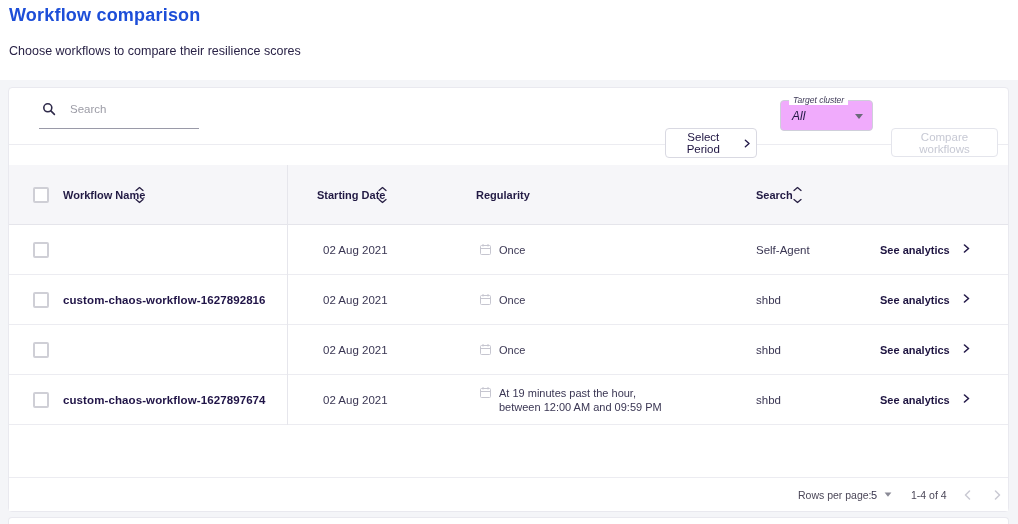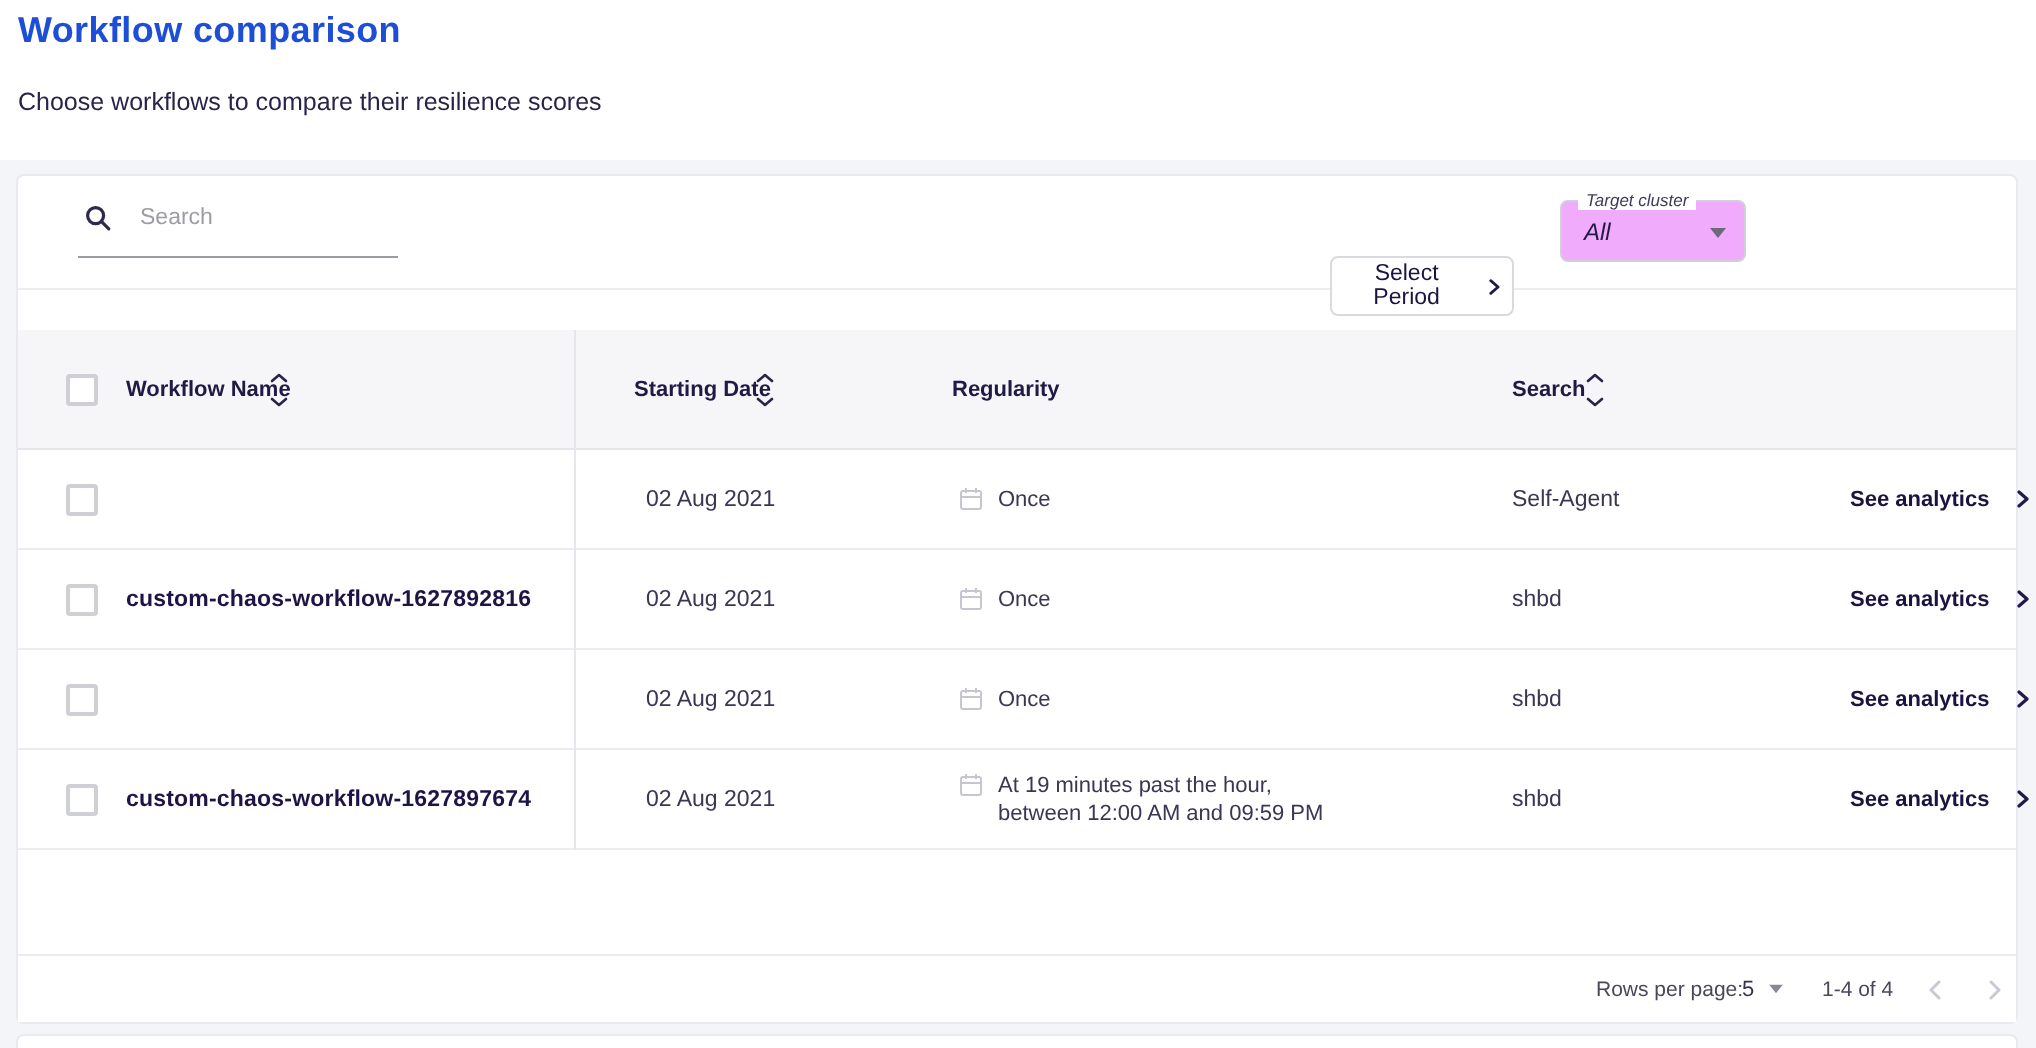--- a/index.html
+++ b/index.html
@@ -74,21 +74,21 @@
 
   .trow{
     position:absolute;left:0;width:100%;height:50px;background:#fff;
     border-bottom:1px solid #ececf1;box-sizing:border-box;
   }
   .cell{position:absolute;top:50%;transform:translateY(-50%);font-size:11.5px;color:#3a3653;white-space:nowrap}
   .cell-name{font-weight:700;color:#201447;letter-spacing:.1px}
   .reg{position:absolute;left:470px;top:50%;transform:translateY(-50%);display:flex;align-items:flex-start;gap:7px}
   .reg-lines{font-size:11px;color:#3a3653;line-height:14px}
   .reg-lines span{display:block;white-space:nowrap}
-  .action{position:absolute;left:916px;top:50%;transform:translateY(-50%);display:flex;align-items:center;gap:13px;cursor:pointer}
+  .action{position:absolute;left:871px;top:50%;transform:translateY(-50%);display:flex;align-items:flex-start;gap:13px;cursor:pointer}
   .action-label{font-size:11px;font-weight:700;color:#1d1340;white-space:nowrap}
 
   
   .pagination{
     position:absolute;left:0;bottom:0;width:100%;height:34px;
     border-top:1px solid #ececf1;background:#fff;box-sizing:border-box;
   }
   .pg-label{position:absolute;left:789px;top:50%;transform:translateY(-50%);font-size:10.5px;color:#4b4758}
   .pg-select{position:absolute;left:862px;top:50%;transform:translateY(-50%);display:flex;align-items:center;gap:7px;cursor:pointer}
   .pg-select .val{font-size:11px;color:#36324c}
@@ -123,20 +123,21 @@
         <polyline points="1.5,1 5.5,4.5 1.5,8" fill="none" stroke="#241a49" stroke-width="1.5" stroke-linecap="round" stroke-linejoin="round"></polyline>
       </svg>
     </button>
 
     <div class="tc">
       <span class="tc-label">Target cluster</span>
       <span class="tc-value">All</span>
       <span class="caret"></span>
     </div>
 
+    <button class="btn btn-compare">Compare workflows</button>
   </div>
 
   <div class="thead">
     <span class="cb" style="left:24px"></span>
 
     <span class="hcell" style="left:54px">Workflow Name</span>
     <span class="sort" style="left:126px">
       <svg width="9" height="5" viewBox="0 0 9 5">
           <polyline points="1,4 4.5,1 8,4" fill="none" stroke="#2b2347" stroke-width="1.3" stroke-linecap="round" stroke-linejoin="round"></polyline>
         </svg>

